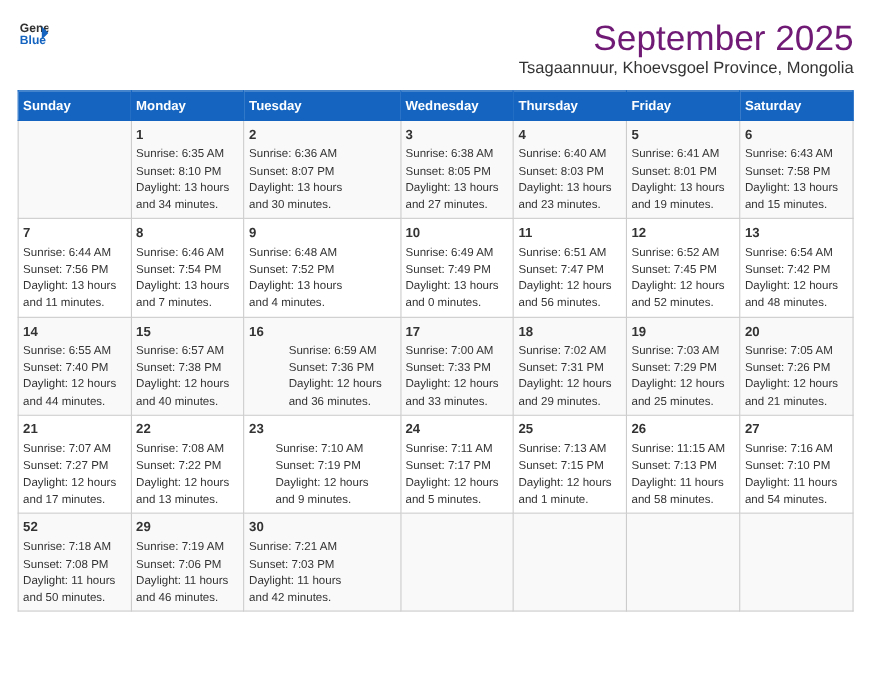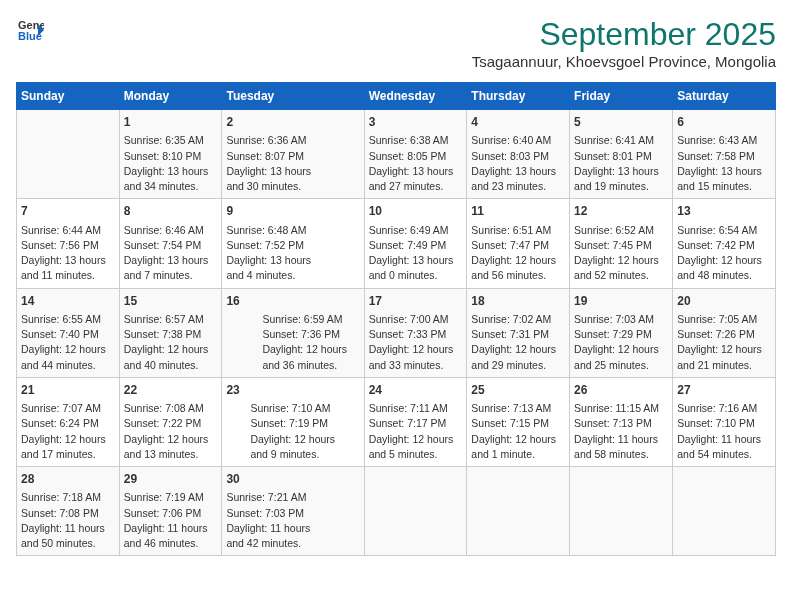--- a/index.html
+++ b/index.html
@@ -20,21 +20,21 @@
       height: 28px;
       margin-right: 2px;
     }
     .title-section {
       text-align: right;
       margin-bottom: 2px;
     }
     .main-title {
       font-size: 32px;
       font-weight: normal;
-      color: #0f766e;
+      color: #701a75;
     }
     .subtitle {
       font-size: 15px;
       color: #333;
       margin-bottom: 8px;
     }
     table {
       width: 100%;
       border-collapse: collapse;
       font-size: 11px;
@@ -248,21 +248,21 @@
           <div class="cell-content" style="white-space: pre-line;">Sunrise: 7:05 AM
 Sunset: 7:26 PM
 Daylight: 12 hours
 and 21 minutes.</div>
         </td>
       </tr>
       <tr>
         <td>
           <span class="day-number">21</span>
           <div class="cell-content" style="white-space: pre-line;">Sunrise: 7:07 AM
-Sunset: 6:24 PM
+Sunset: 7:27 PM
 Daylight: 12 hours
 and 17 minutes.</div>
         </td>
         <td>
           <span class="day-number">22</span>
           <div class="cell-content" style="white-space: pre-line;">Sunrise: 7:08 AM
 Sunset: 7:22 PM
 Daylight: 12 hours
 and 13 minutes.</div>
         </td>
@@ -297,21 +297,21 @@
         <td>
           <span class="day-number">27</span>
           <div class="cell-content" style="white-space: pre-line;">Sunrise: 7:16 AM
 Sunset: 7:10 PM
 Daylight: 11 hours
 and 54 minutes.</div>
         </td>
       </tr>
       <tr>
         <td>
-          <span class="day-number">28</span>
+          <span class="day-number">52</span>
           <div class="cell-content" style="white-space: pre-line;">Sunrise: 7:18 AM
 Sunset: 7:08 PM
 Daylight: 11 hours
 and 50 minutes.</div>
         </td>
         <td>
           <span class="day-number">29</span>
           <div class="cell-content" style="white-space: pre-line;">Sunrise: 7:19 AM
 Sunset: 7:06 PM
 Daylight: 11 hours

